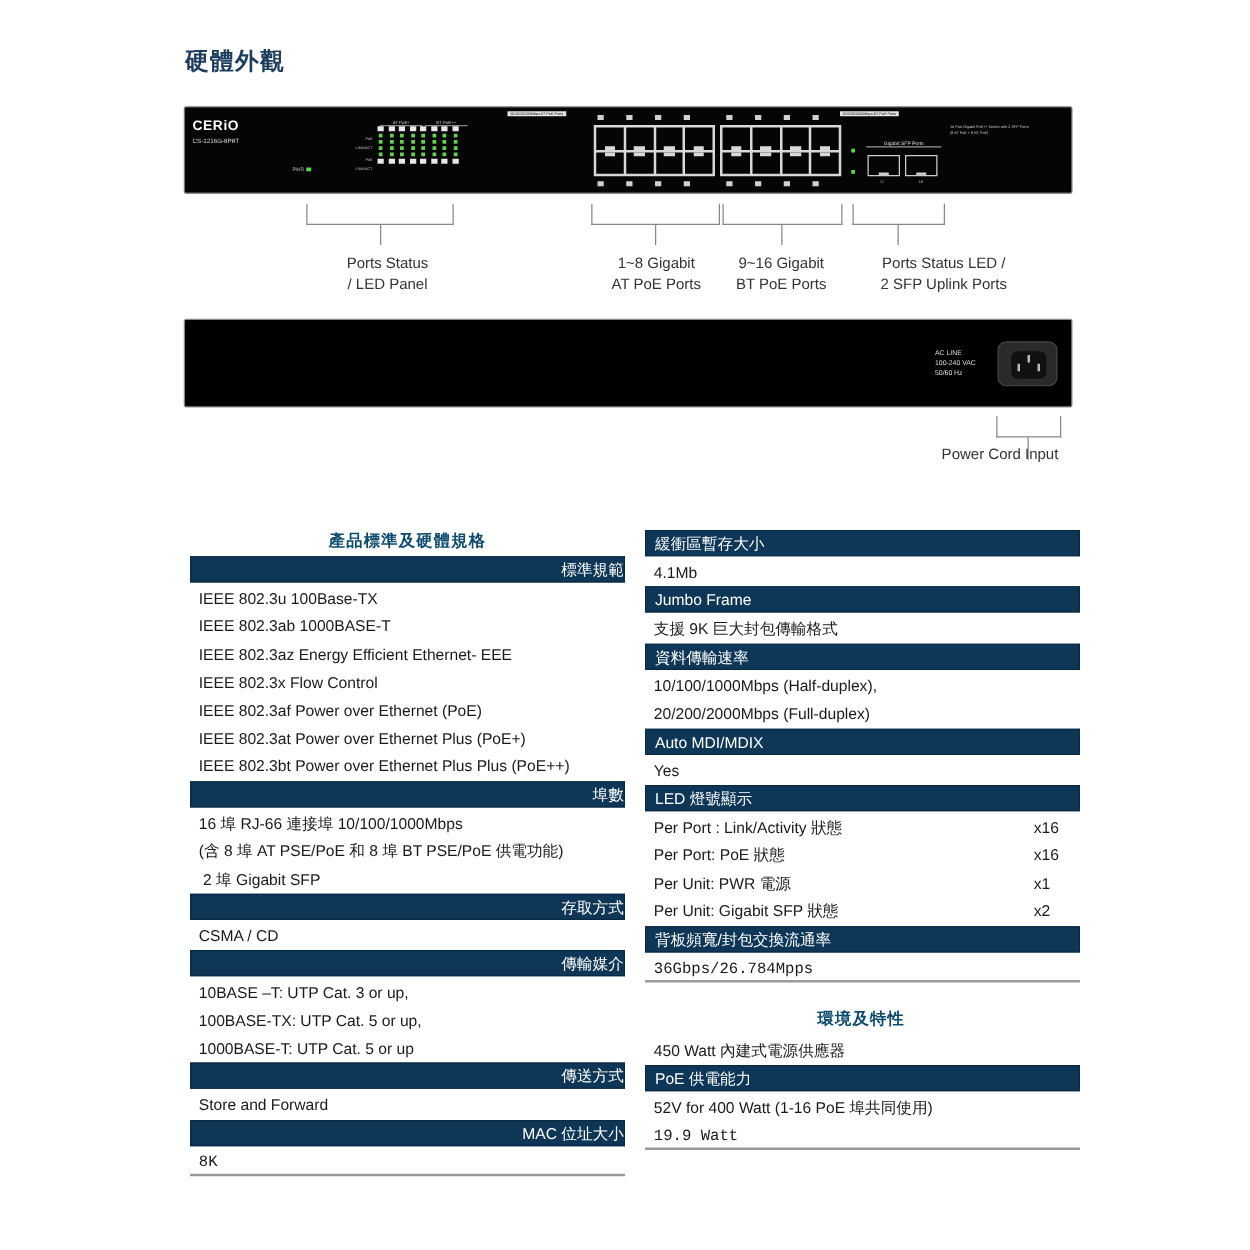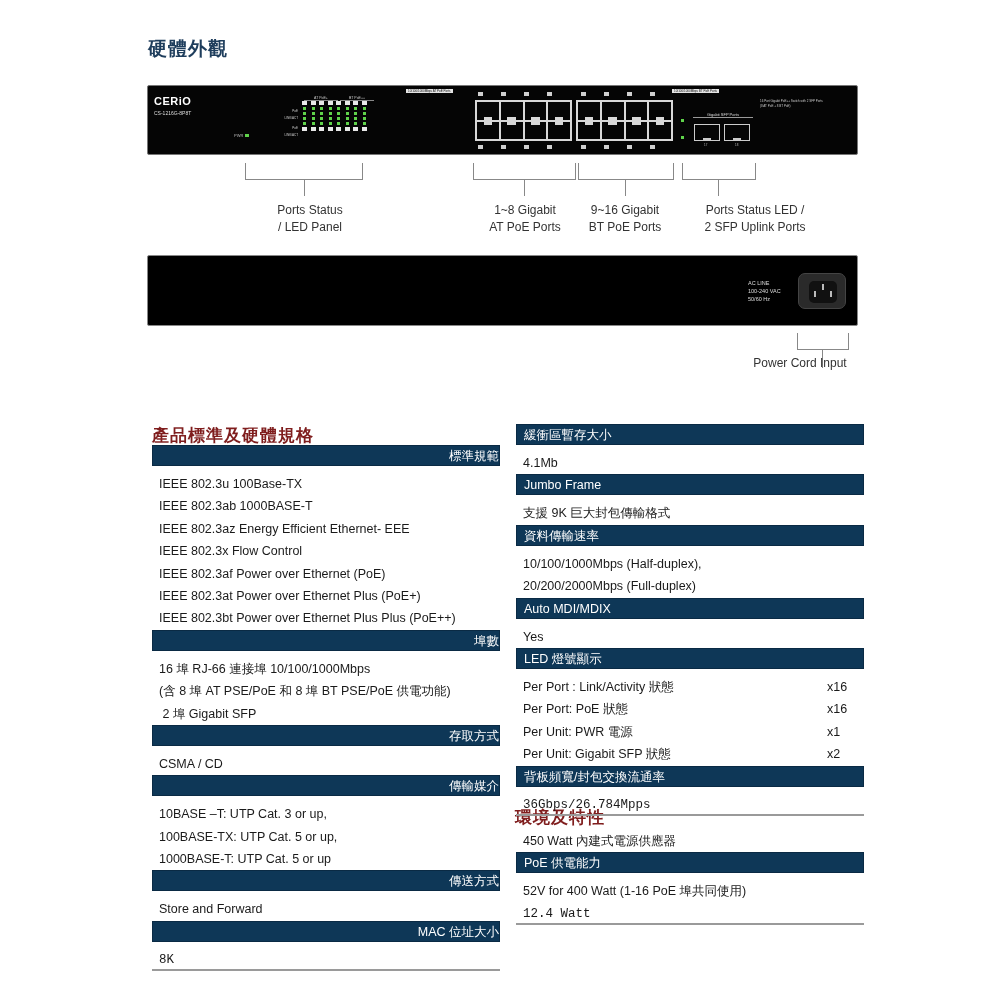--- a/index.html
+++ b/index.html
@@ -44,23 +44,23 @@
   .callout { position: absolute; font-size: 12px; color: #333; text-align: center; line-height: 17px; white-space: pre-line; }
 
   
   .rear-panel { position: absolute; left: 147px; top: 255px; width: 711px; height: 71px; background: #000; border: 1px solid #888; border-radius: 2px; }
   .ac-text { position: absolute; left: 600px; top: 23px; color: #ddd; font-size: 5.5px; line-height: 8px; white-space: pre-line; }
   .power-socket { position: absolute; left: 650px; top: 17px; width: 48px; height: 36px; background: #2a2a2a; border-radius: 7px; border: 1px solid #444; }
   .power-socket .inner { position: absolute; left: 10px; top: 7px; width: 28px; height: 22px; background: #111; border-radius: 5px; }
   .pin { position: absolute; width: 2px; height: 6px; background: #bbb; }
 
   
-  .section-title { position: absolute; font-size: 17px; font-weight: bold; color: #7f1d1d; text-align: left; letter-spacing: 1px; }
+  .section-title { position: absolute; font-size: 13px; font-weight: bold; color: #0c4a6e; text-align: center; letter-spacing: 1px; }
   .spec-col { position: absolute; width: 348px; }
-  .spec-header { background: #0e3757; color: #fff; font-size: 12.5px; height: 21px; line-height: 21px; padding-left: 7px; margin-bottom: 7px; border: 1px solid #0a2a44; }
+  .spec-header { background: #0e3757; color: #fff; font-size: 12.5px; height: 21px; line-height: 21px; padding-left: 7px; margin-bottom: 2px; border: 1px solid #0a2a44; }
   .spec-line { font-size: 12.5px; color: #1a1a1a; height: 22.4px; line-height: 22.4px; padding-left: 7px; display: flex; justify-content: space-between; padding-right: 7px; }
   .spec-line .qty { width: 30px; text-align: left; }
   .spec-end { border-bottom: 2px solid #9a9a9a; font-family: Liberation Mono, monospace; }
 </style>
 </head>
 <body>
 
 <div class="page-title">硬體外觀</div>
 
 <div class="front-panel">
@@ -342,15 +342,15 @@
   <div class="spec-line">
       <span>450 Watt 內建式電源供應器</span>
     </div>
 
   <div class="spec-header">PoE 供電能力</div>
   <div class="spec-line">
       <span>52V for 400 Watt (1-16 PoE 埠共同使用)</span>
     </div>
 
   <div class="spec-line spec-end">
-      <span>12.4 Watt</span>
+      <span>19.9 Watt</span>
     </div>
 </div>
 
 </body></html>

